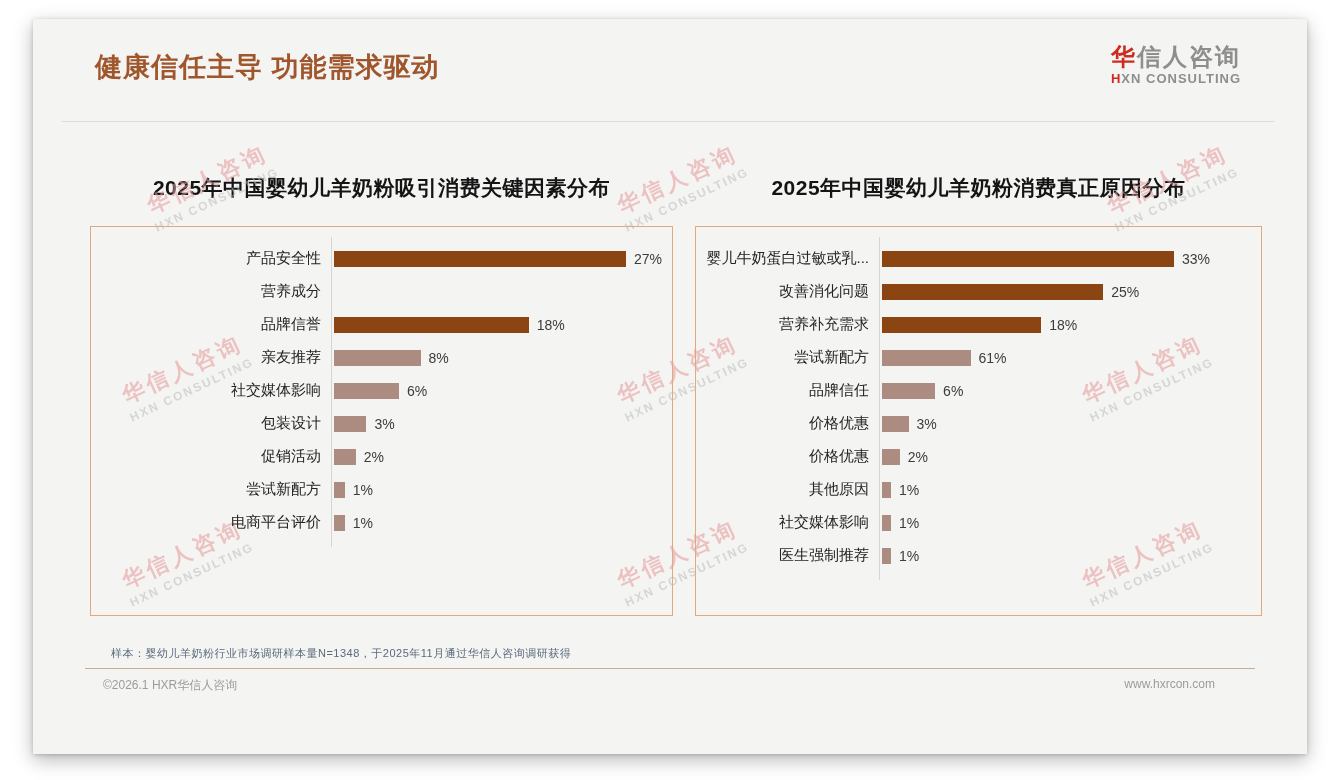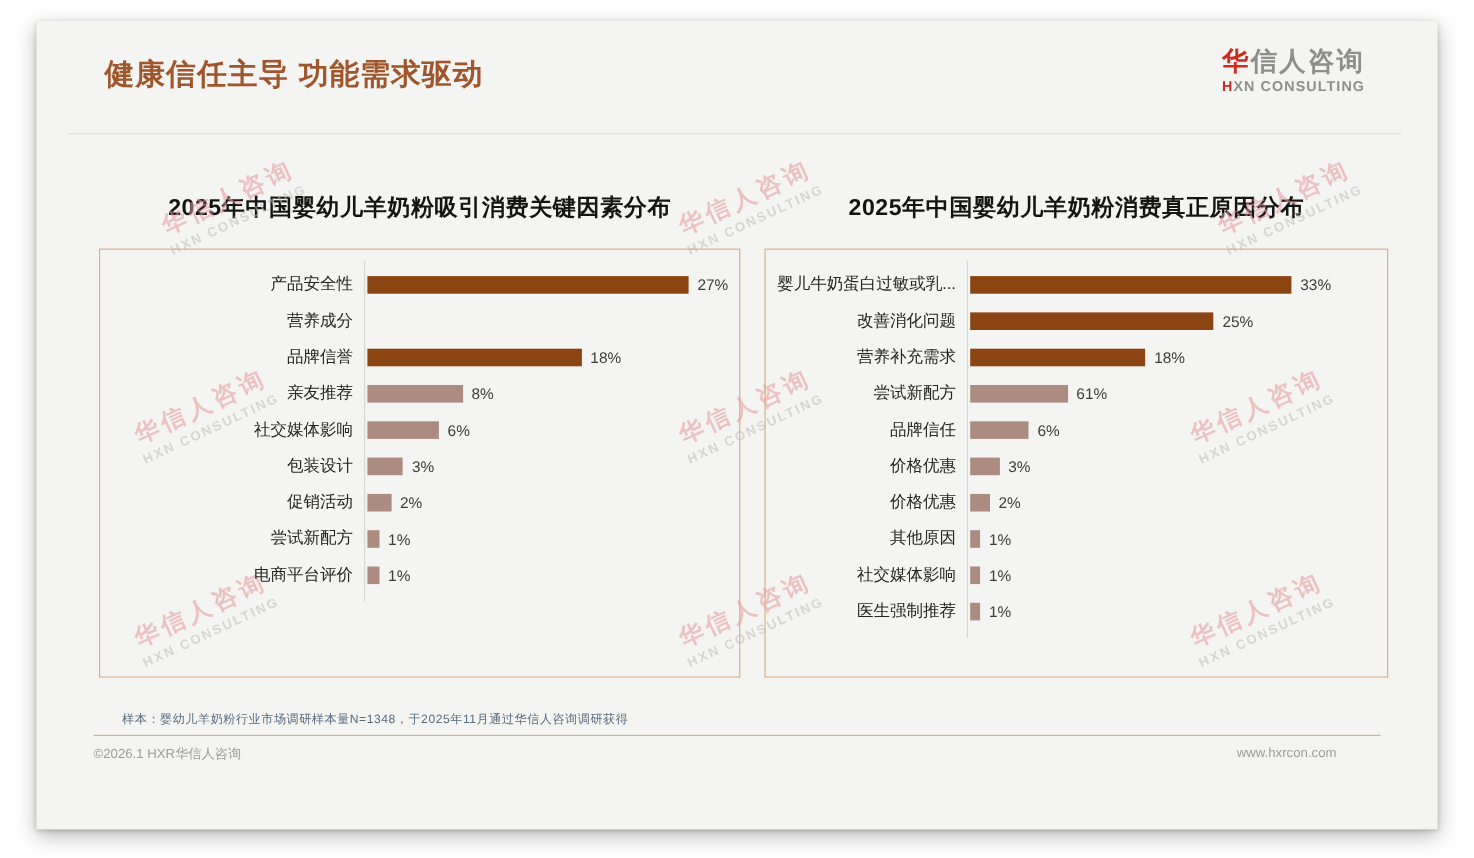--- a/index.html
+++ b/index.html
@@ -37,21 +37,21 @@
   .bar-label { font-size:15px; color:#242424; text-align:right; padding-right:10px; white-space:nowrap; }
   .chart-col-left  .bar-label { width:240px; }
   .chart-col-right .bar-label { width:183px; }
   .bar-track { flex:1; display:flex; align-items:center; padding-left:3px; }
   .bar { height:16px; }
   .bar-value { font-size:14px; color:#3c3c3c; margin-left:8px; white-space:nowrap; }
 
   
   .sample-note { margin:30px 0 0 78px; font-size:11px; color:#5a6b7d; letter-spacing:0.5px; position:relative; z-index:2; }
   .footer-rule { margin:7px 52px 0 52px; border-top:1px solid #c8ad92; }
-  .footer-row { display:flex; justify-content:space-between; padding:8px 92px 0 52px; }
+  .footer-row { display:flex; justify-content:space-between; padding:8px 92px 0 70px; }
   .copyright, .website { font-size:12px; color:#9c9c9c; }
 
   
   .watermark { position:absolute; z-index:1; transform:rotate(-25deg); text-align:center; pointer-events:none; opacity:0.55; white-space:nowrap; }
   .wm-cn { font-size:22px; font-weight:700; color:#e59a9a; letter-spacing:4px; }
   .wm-en { font-size:12px; font-weight:700; color:#bdbdbd; letter-spacing:2px; }
 </style>
 </head>
 <body>
 

